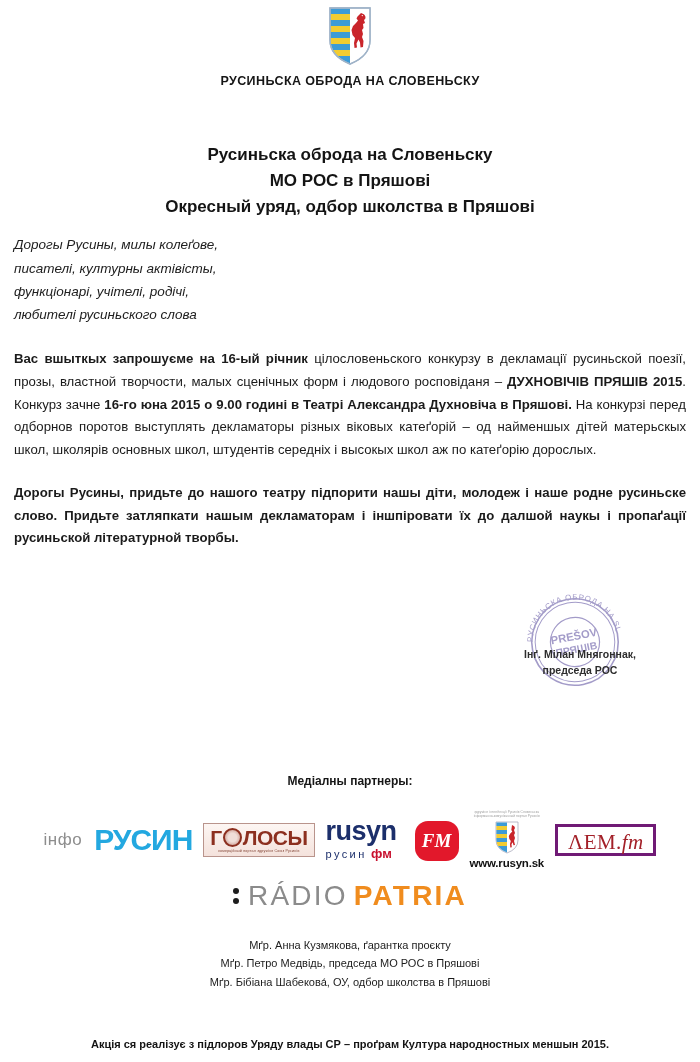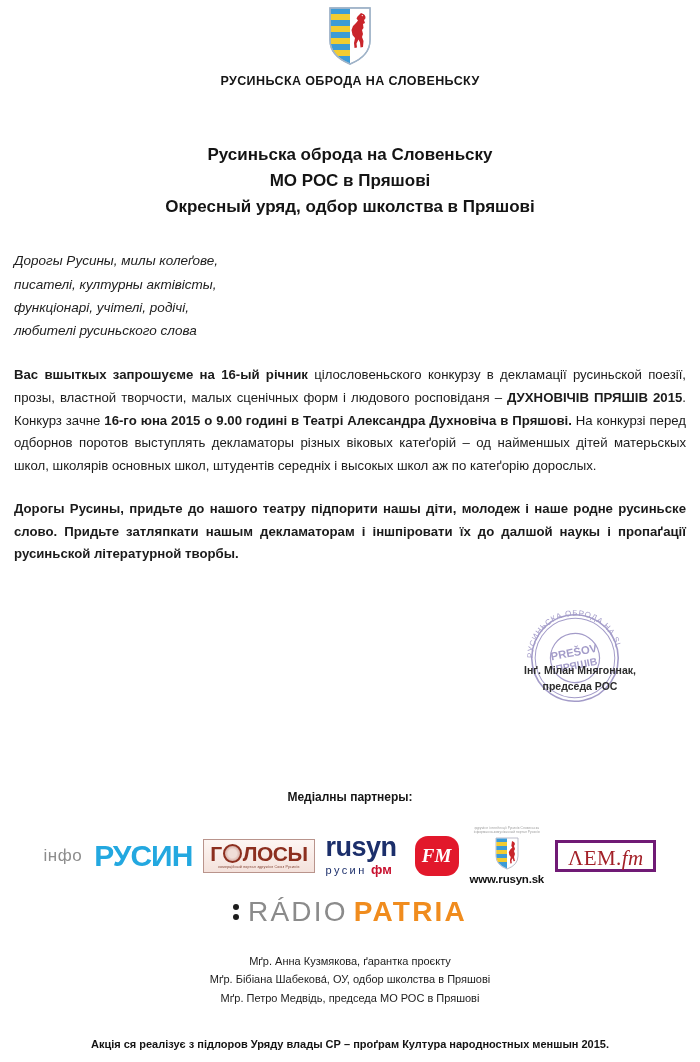--- a/index.html
+++ b/index.html
@@ -46,21 +46,21 @@
     text-align: center;
     font-size: 17px;
     font-weight: bold;
     line-height: 1.52;
     color: #141414;
   }
   .doc-heading div { white-space: nowrap; }
 
   
   .salutation {
-    margin: 30px 0 0 14px;
+    margin: 14px 0 0 14px;
     font-style: italic;
     font-size: 13.5px;
     line-height: 1.72;
     color: #202020;
   }
 
   
   .body-area {
     margin: 22px 14px 0 14px;
   }
@@ -159,21 +159,21 @@
   }
   .lg-golosy-sub {
     margin-top: 2px;
     font-size: 3.6px;
     color: #7d3c2c;
     letter-spacing: 0.2px;
     white-space: nowrap;
   }
 
   
-  .logo-rusynfm { display: flex; align-items: center; gap: 18px; }
+  .logo-rusynfm { display: flex; align-items: flex-end; gap: 18px; }
   .rfm-left { line-height: 1; text-align: left; }
   .lg-rusyn-lat {
     font-size: 27px;
     font-weight: bold;
     color: #1c2f6b;
     letter-spacing: -0.5px;
   }
   .lg-rusyn-cyr {
     font-size: 11px;
     color: #1c2f6b;
@@ -414,17 +414,17 @@
   <span class="rp-dots">
       <span></span>
       <span></span>
     </span>
   <span class="rp-radio">RÁDIO</span>
   <span class="rp-patria">PATRIA</span>
 </div>
 
 <div class="credits">
   <div>Мґр. Анна Кузмякова, ґарантка проєкту</div>
+  <div>Мґр. Петро Медвідь, председа МО РОС в Пряшові</div>
   <div>Мґр. Бібіана Шабекова́, ОУ, одбор школства в Пряшові</div>
-  <div>Мґр. Петро Медвідь, председа МО РОС в Пряшові</div>
 </div>
 
 <div class="footer-note">Акція ся реалізує з підлоров Уряду влады СР – проґрам Култура народностных меншын 2015.</div>
 
 </body></html>

